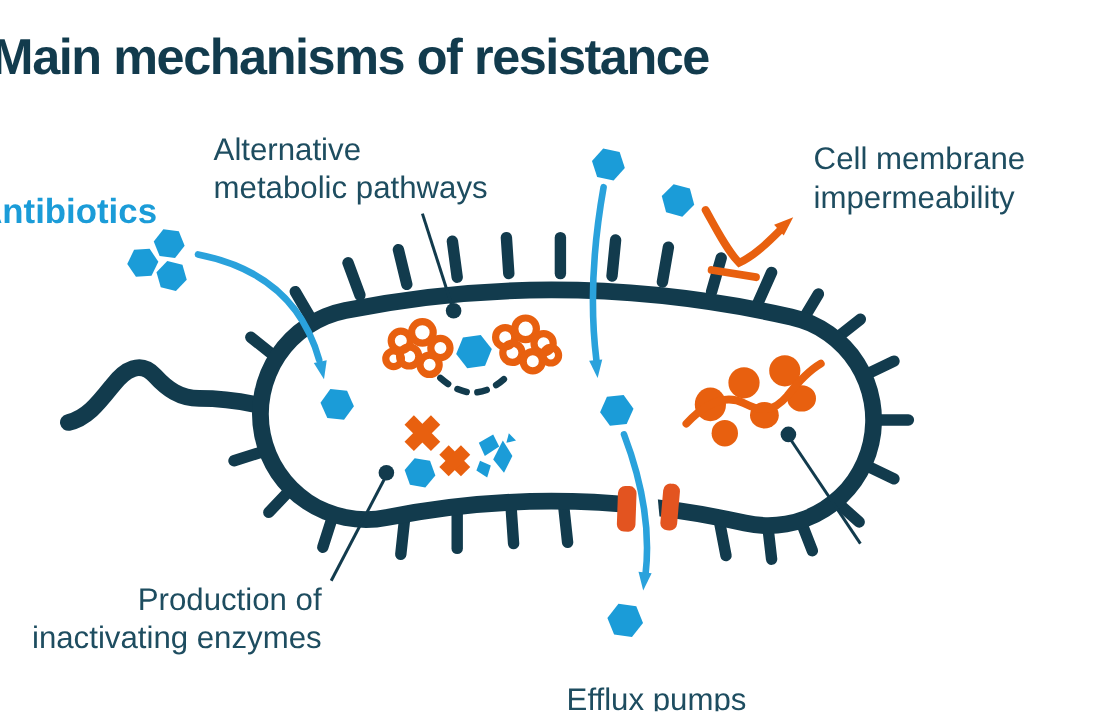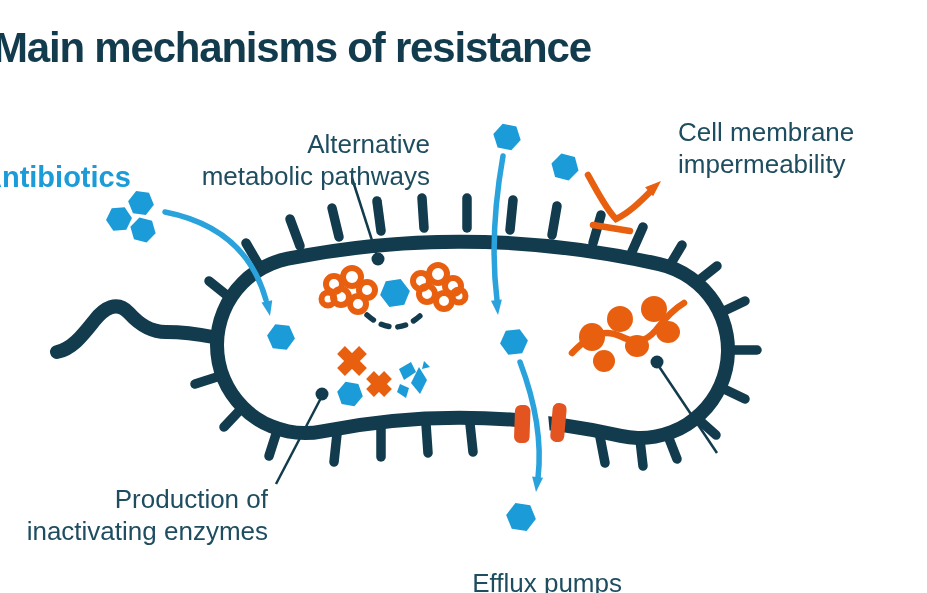--- a/index.html
+++ b/index.html
@@ -5,21 +5,21 @@
   html,body{margin:0;padding:0;background:#fff;}
   #stage{position:relative;width:927px;height:593px;overflow:hidden;background:#fff;
          font-family:"Liberation Sans", sans-serif;padding-left:28px;}
   #stage svg{position:absolute;left:0;top:0;}
   .page-title{position:absolute;left:-7px;top:24px;font-size:42px;font-weight:700;
               letter-spacing:-1.2px;color:var(--ink);white-space:nowrap;}
   .antibiotics-label{position:absolute;left:-19px;top:161px;font-size:29px;font-weight:700;
               color:var(--blue);white-space:nowrap;}
   .diagram-label{position:absolute;font-size:26px;line-height:1.22;color:var(--label);
               white-space:pre-line;}
-  #lbl-alt{left:178px;width:252px;top:109px;text-align:right;margin-top:20px;}
+  #lbl-alt{left:178px;width:252px;top:109px;}
   #lbl-cellmem{left:678px;top:117px;text-align:left;}
   #lbl-prod{left:20px;width:248px;top:484px;text-align:right;}
   #lbl-efflux{left:422px;width:200px;top:536px;text-align:right;margin-top:32px;}
   #lbl-evol{left:722px;top:455px;text-align:left;}
   .ink-line{stroke:var(--ink);fill:none;}
   .pointer{stroke:var(--ink);stroke-width:2.5;fill:none;}
   .dot{fill:var(--ink);}
   .blue-arrow{stroke:var(--blue-arrow);stroke-width:5.5;fill:none;stroke-linecap:round;}
   .blue-head{fill:var(--blue-arrow);}
   .hex{fill:var(--blue);}

